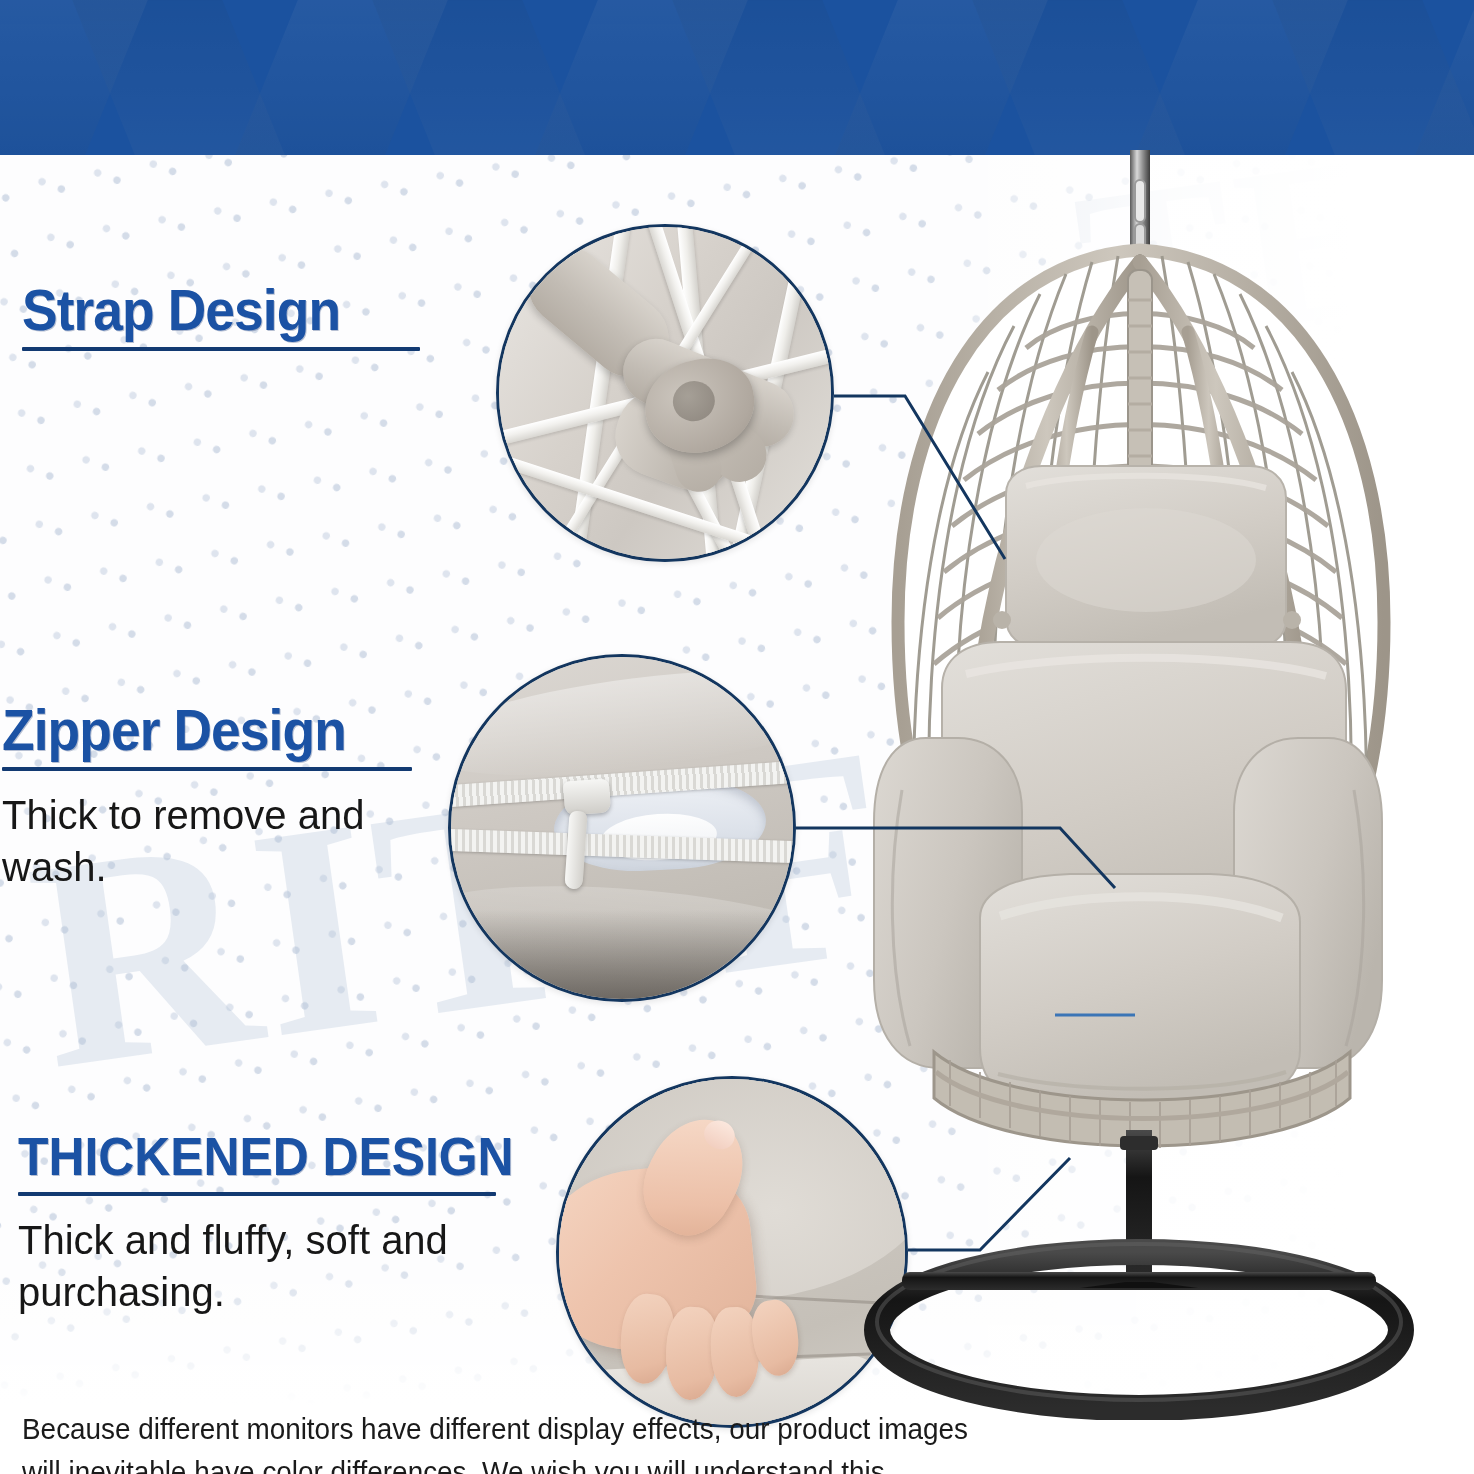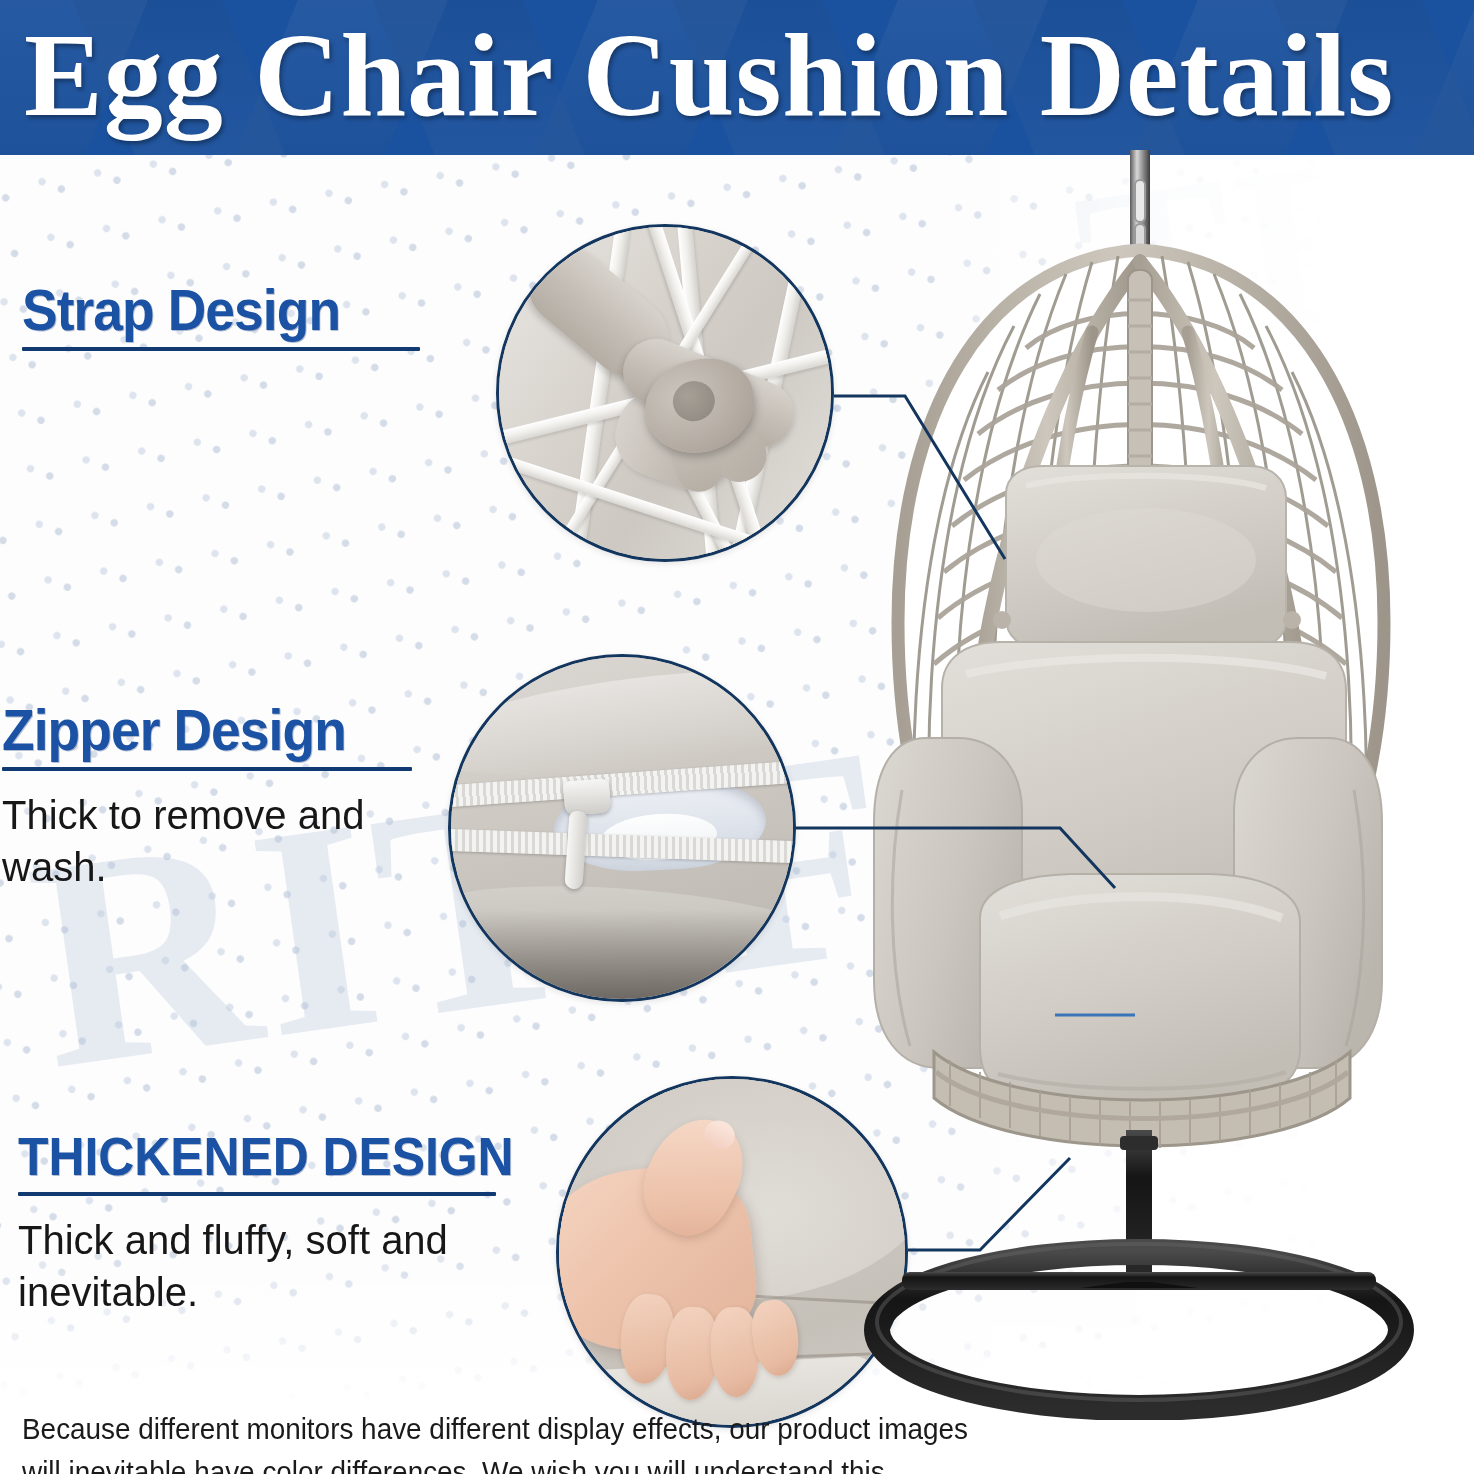--- a/index.html
+++ b/index.html
@@ -335,38 +335,37 @@
         <i style="left:260px"></i>
       <i style="left:410px"></i>
         <i style="left:560px"></i>
         <i style="left:710px"></i>
       <i style="left:860px"></i>
         <i style="left:1010px"></i>
         <i style="left:1160px"></i>
       <i style="left:1310px"></i>
         <i style="left:1440px"></i>
     </div>
-    <div class="banner-title">Egg Chair Cushion Details</div>
   </div>
 
   <div class="feature" id="f-strap">
     <h2>Strap Design</h2>
     <div class="rule"></div>
   </div>
 
   <div class="feature" id="f-zipper">
     <h2>Zipper Design</h2>
     <div class="rule"></div>
     <p>Thick to remove and wash.</p>
   </div>
 
   <div class="feature" id="f-thick">
     <h2>THICKENED DESIGN</h2>
     <div class="rule"></div>
-    <p>Thick and fluffy, soft and inevitable.</p>
+    <p>Thick and fluffy, soft and purchasing.</p>
   </div>
 
   <div class="circle" id="c-strap">
     <div class="photo ph-strap">
       <div class="vert v1"></div>
         <div class="vert v2"></div>
         <div class="vert v3"></div>
       <div class="rattan r1"></div>
         <div class="rattan r2"></div>
         <div class="rattan r3"></div>

